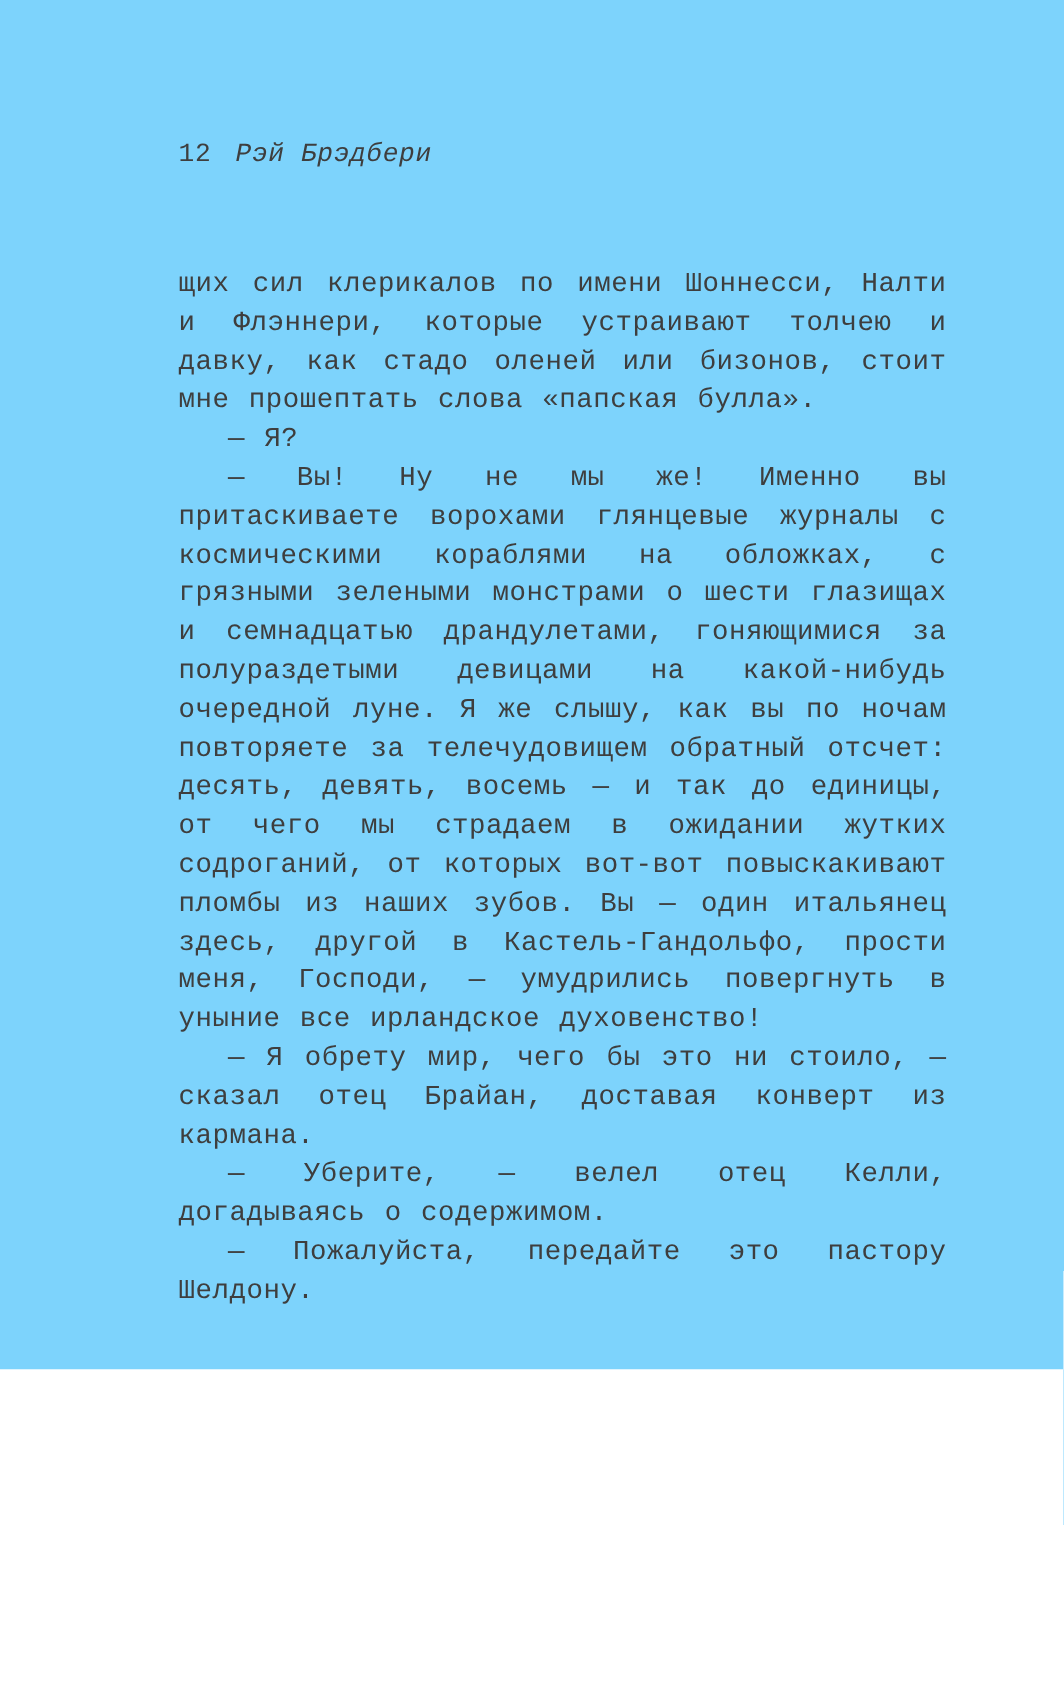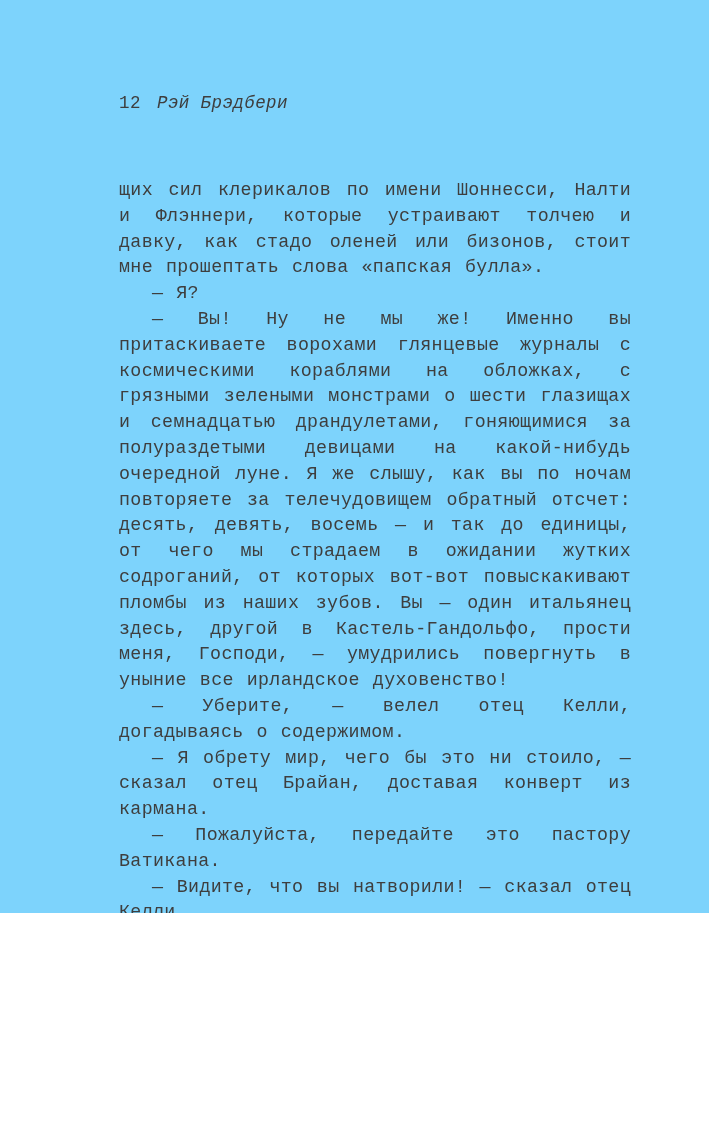--- a/index.html
+++ b/index.html
@@ -61,18 +61,17 @@
 <body>
 
 <div class="page">
   <header class="running-head">
     <span class="pagenum">12</span><span class="runtitle">Рэй Брэдбери</span>
   </header>
   <main class="text-block">
       <p class="para">щих сил клерикалов по имени Шоннесси, Налти и Флэннери, которые устраивают толчею и давку, как стадо оленей или бизонов, стоит мне прошептать слова «папская булла».</p>
       <p class="para indent">— Я?</p>
       <p class="para indent">— Вы! Ну не мы же! Именно вы притаскиваете ворохами глянцевые журналы с космическими кораблями на обложках, с грязными зелеными монстрами о шести глазищах и семнадцатью драндулетами, гоняющимися за полураздетыми девицами на какой-нибудь очередной луне. Я же слышу, как вы по ночам повторяете за телечудовищем обратный отсчет: десять, девять, восемь — и так до единицы, от чего мы страдаем в ожидании жутких содроганий, от которых вот-вот повыскакивают пломбы из наших зубов. Вы — один итальянец здесь, другой в Кастель-Гандольфо, прости меня, Господи, — умудрились повергнуть в уныние все ирландское духовенство!</p>
+      <p class="para indent">— Я обрету мир, чего бы это ни стоило, — сказал отец Брайан, доставая конверт из кармана.</p>
       <p class="para indent">— Уберите, — велел отец Келли, догадываясь о содержимом.</p>
-      <p class="para indent">— Я обрету мир, чего бы это ни стоило, — сказал отец Брайан, доставая конверт из кармана.</p>
-      <p class="para indent">— Пожалуйста, передайте это пастору Ватикана.</p>
-      <p class="para indent">— Видите, что вы натворили! — сказал отец Келли.</p>
+      <p class="para indent">— Пожалуйста, передайте это пастору Шелдону.</p>
     </main>
 </div>
 
 </body></html>

